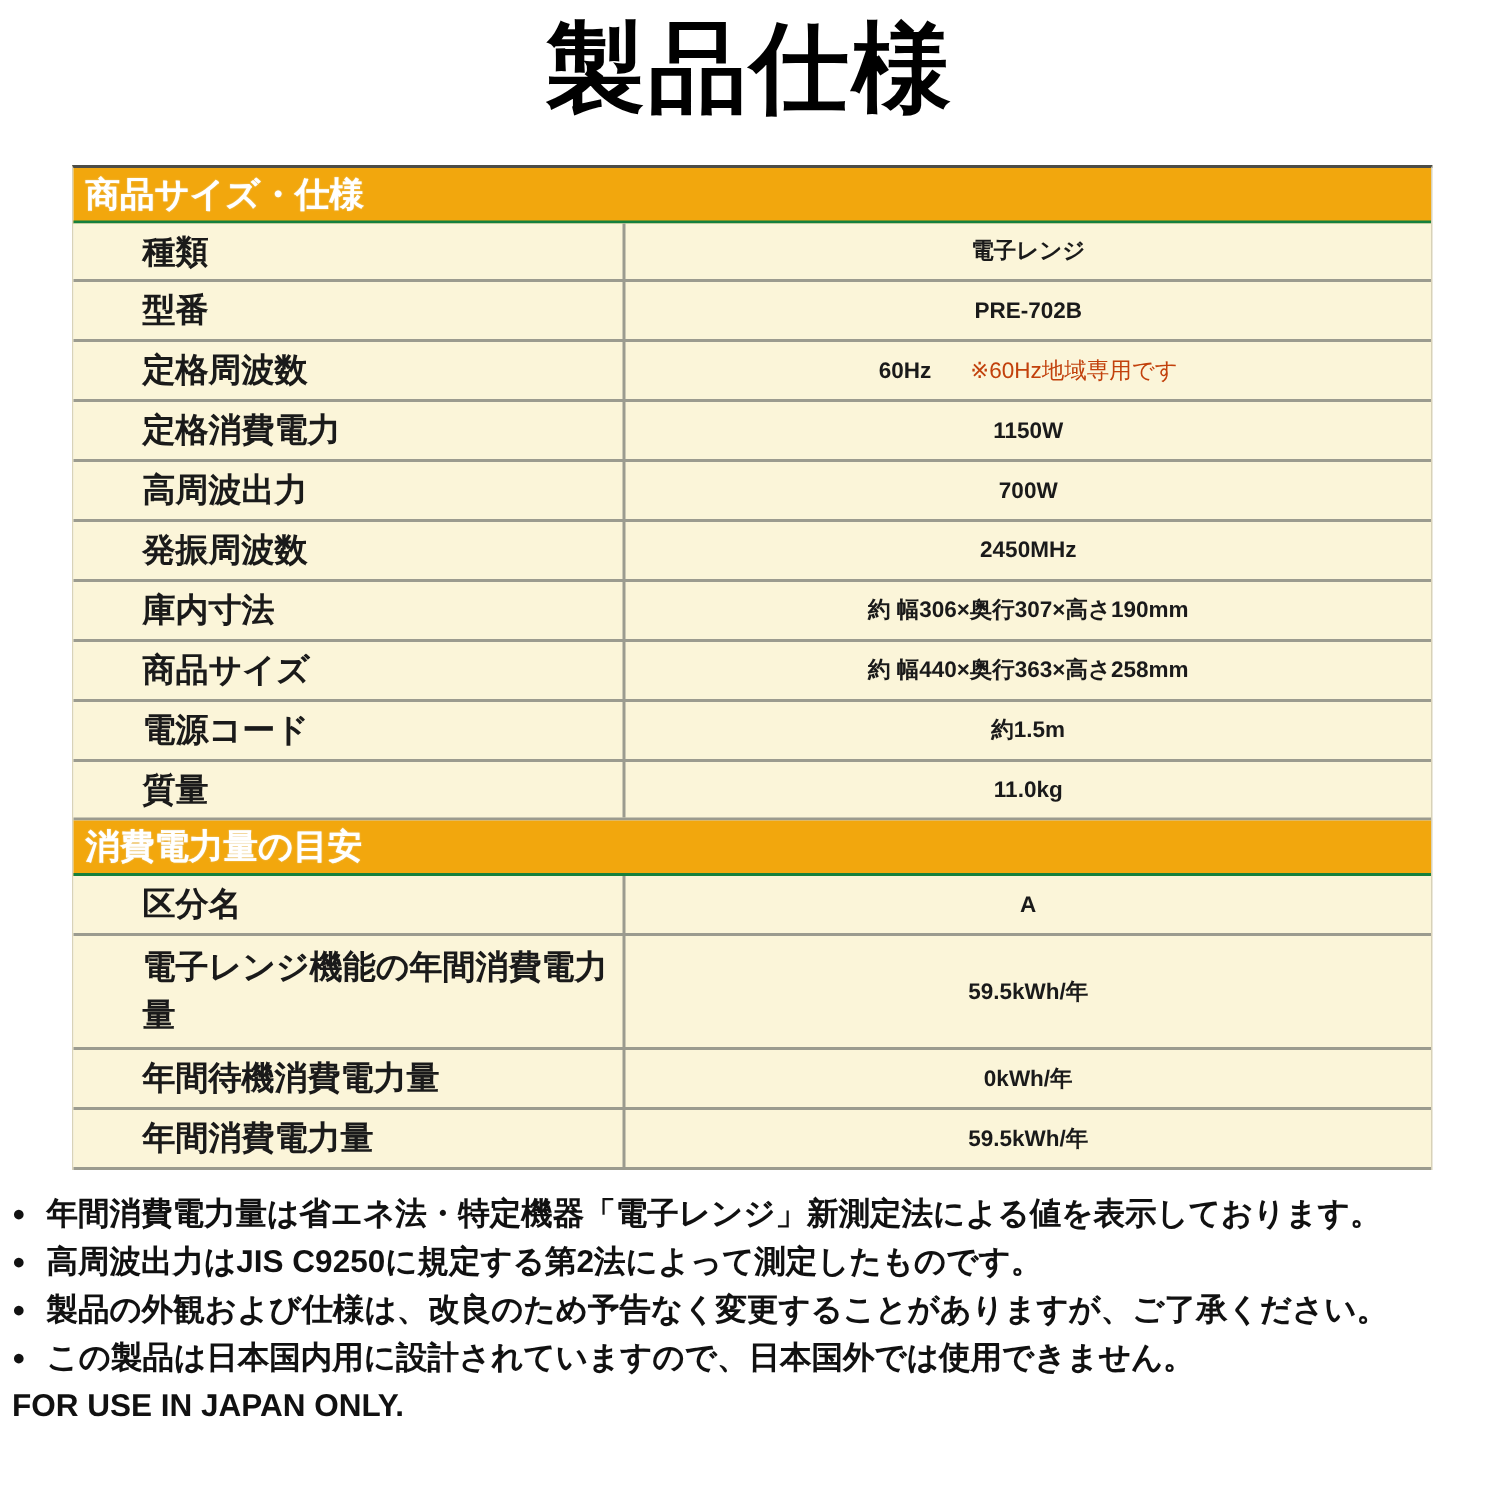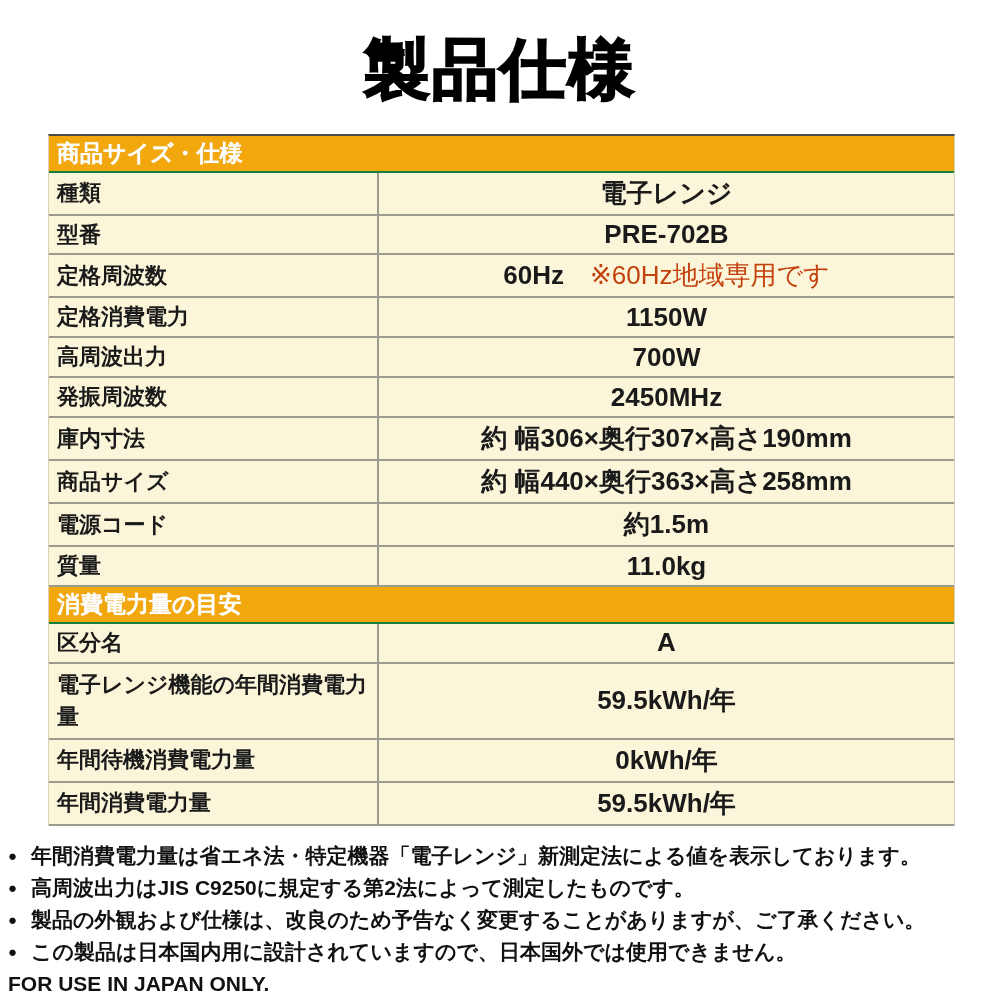--- a/index.html
+++ b/index.html
@@ -12,25 +12,25 @@
   .page {
     width: 1000px;
     height: 1000px;
     background: #ffffff;
     overflow: hidden;
     position: relative;
   }
   .page-title {
     text-align: center;
     font-size: 66px;
-    font-weight: 700;
+    font-weight: 400;
     color: #000000;
     letter-spacing: 2px;
     margin: 0;
-    padding-top: 28px;
+    padding-top: 4px;
     line-height: 1.25;
     -webkit-text-stroke: 2px #000;
   }
   .spec-table {
     width: 905px;
     margin: 23px 0 0 48px;
     border-top: 2px solid #4c4c46;
     border-left: 1px solid #d8d2b8;
     border-right: 1px solid #d8d2b8;
   }
@@ -56,28 +56,29 @@
     min-height: 36px;
     box-sizing: border-box;
     padding: 3px 0 3px 8px;
     font-weight: bold;
     font-size: 22px;
     color: #1a1a1a;
     border-right: 2px solid #9b9b8f;
     display: flex;
     align-items: center;
     line-height: 1.45;
+    margin-left: 38px;
   }
   .value-cell {
     flex: 1;
     display: flex;
     align-items: center;
     justify-content: center;
     font-weight: bold;
-    font-size: 26px;
+    font-size: 15px;
     color: #1a1a1a;
     text-align: center;
     padding: 3px 4px;
     box-sizing: border-box;
   }
   .value-note {
     color: #c2410c;
     margin-left: 26px;
     font-weight: normal;
   }

